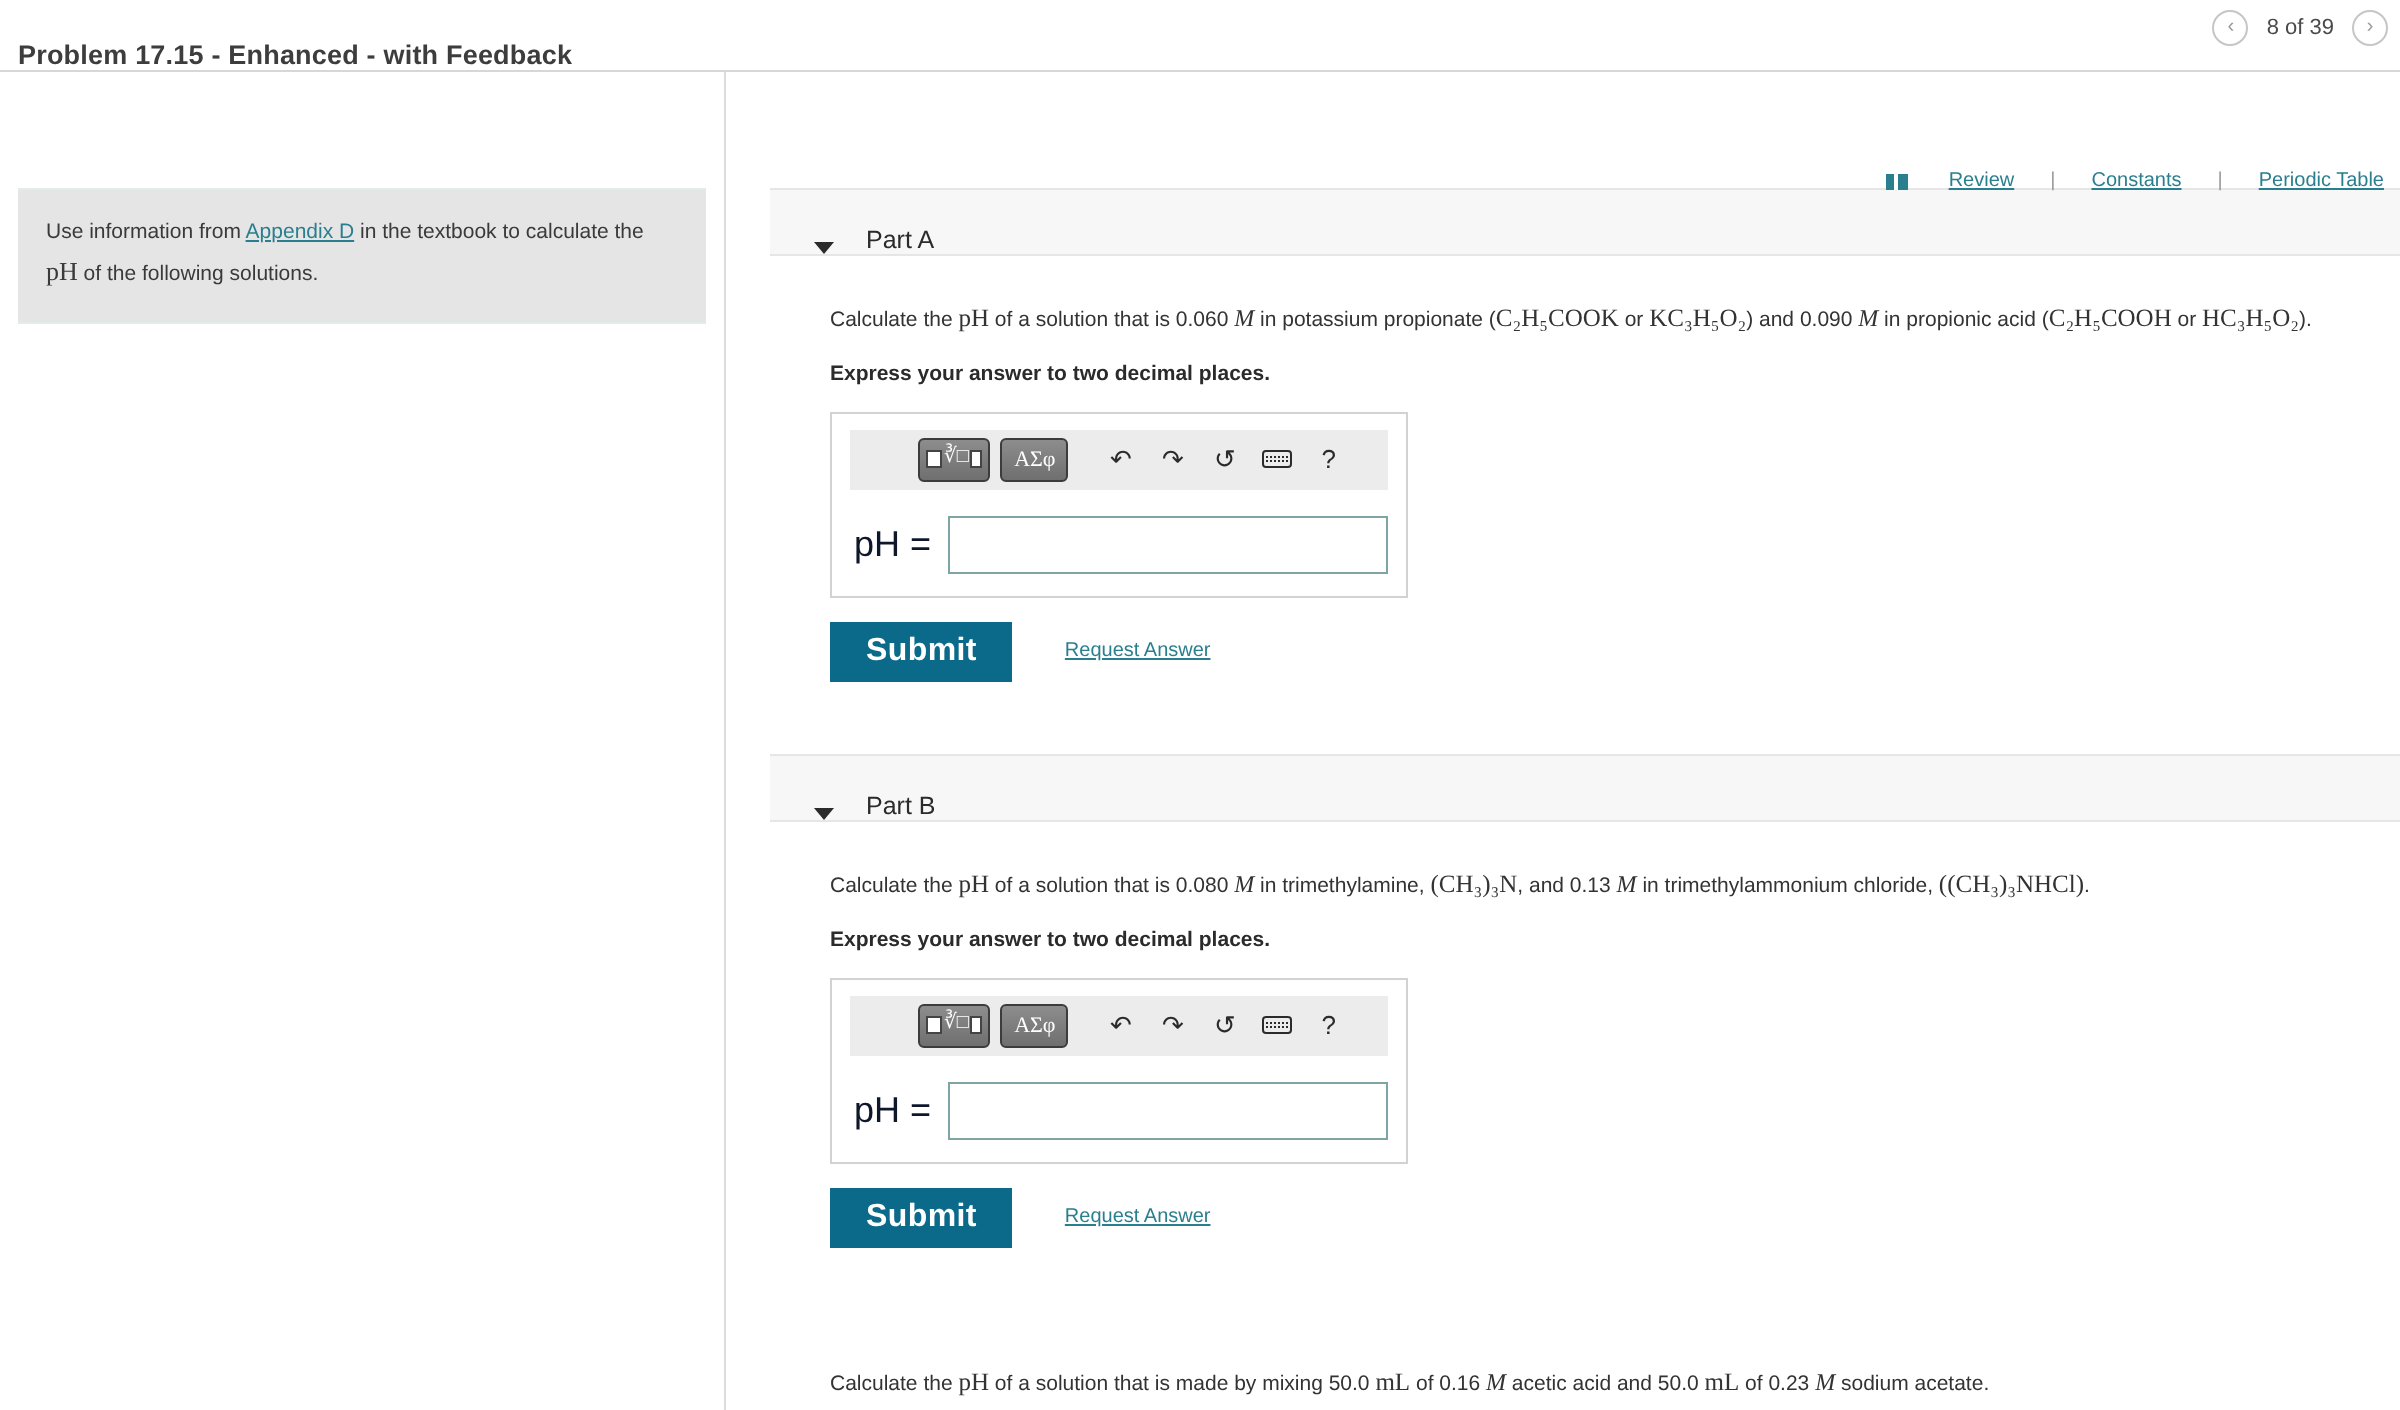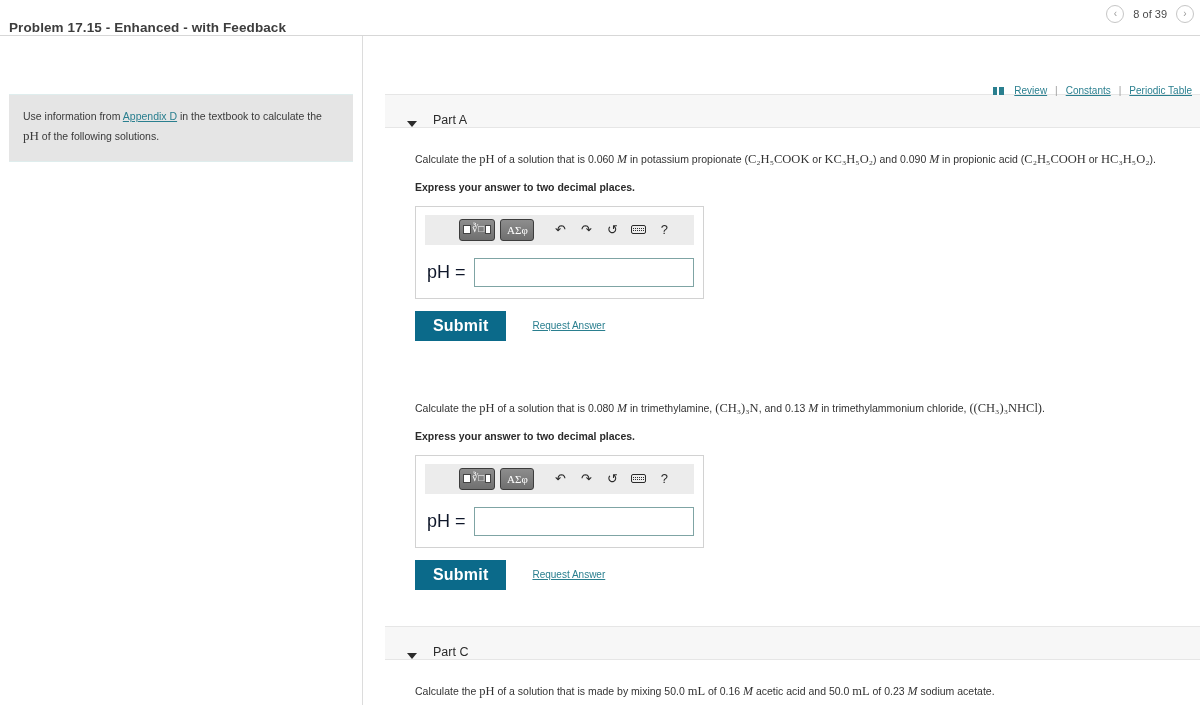--- a/index.html
+++ b/index.html
@@ -90,21 +90,21 @@
 
   
   .reslinks {
     position: absolute;
     top: 49px;
     right: 8px;
     font-size: 10px;
     color: #2a7f8f;
     display: flex;
     align-items: center;
-    gap: 8px;
+    gap: 18px;
   }
   .reslinks a {
     color: #2a7f8f;
     text-decoration: underline;
   }
   .reslinks .sep { color: #9b9b9b; text-decoration: none; }
   .book-icon {
     display: inline-block;
     width: 11px; height: 8px;
     background: #2a7f8f;
@@ -362,20 +362,24 @@
         <div class="action-row">
           <button class="submit-btn">Submit</button>
           <span class="req-link">Request Answer</span>
         </div>
       </div>
     </div>
 
     <div class="spacer-gap"></div>
 
     <div class="part">
+      <div class="part-header">
+        <span class="caret"></span>
+        <span class="part-label">Part B</span>
+      </div>
       <div class="part-body">
         <div class="question"><span>Calculate the </span><span class="serif">pH</span><span> of a solution that is 0.080 </span><span class="serifi">M</span><span> in trimethylamine, </span><span class="serif">(CH₃)₃N</span><span>, and 0.13 </span><span class="serifi">M</span><span> in trimethylammonium chloride, </span><span class="serif">((CH₃)₃NHCl)</span><span>.</span></div>
         <div class="express">Express your answer to two decimal places.</div>
 
         <div class="answer-box">
           <div class="tool-row">
             <div class="tbtn tbtn-math">
               <span class="sq-white"></span>
               <span class="radical">∛□</span>
               <span class="sq-white-sm"></span>
@@ -396,24 +400,20 @@
         <div class="action-row">
           <button class="submit-btn">Submit</button>
           <span class="req-link">Request Answer</span>
         </div>
       </div>
     </div>
 
     <div class="spacer-gap"></div>
 
     <div class="part">
-      <div class="part-header">
-        <span class="caret"></span>
-        <span class="part-label">Part C</span>
-      </div>
       <div class="part-body">
         <div class="question"><span>Calculate the </span><span class="serif">pH</span><span> of a solution that is made by mixing 50.0 </span><span class="serif">mL</span><span> of 0.16 </span><span class="serifi">M</span><span> acetic acid and 50.0 </span><span class="serif">mL</span><span> of 0.23 </span><span class="serifi">M</span><span> sodium acetate.</span></div>
 
       </div>
     </div>
 
   </div>
 </div>
 
 </body></html>

